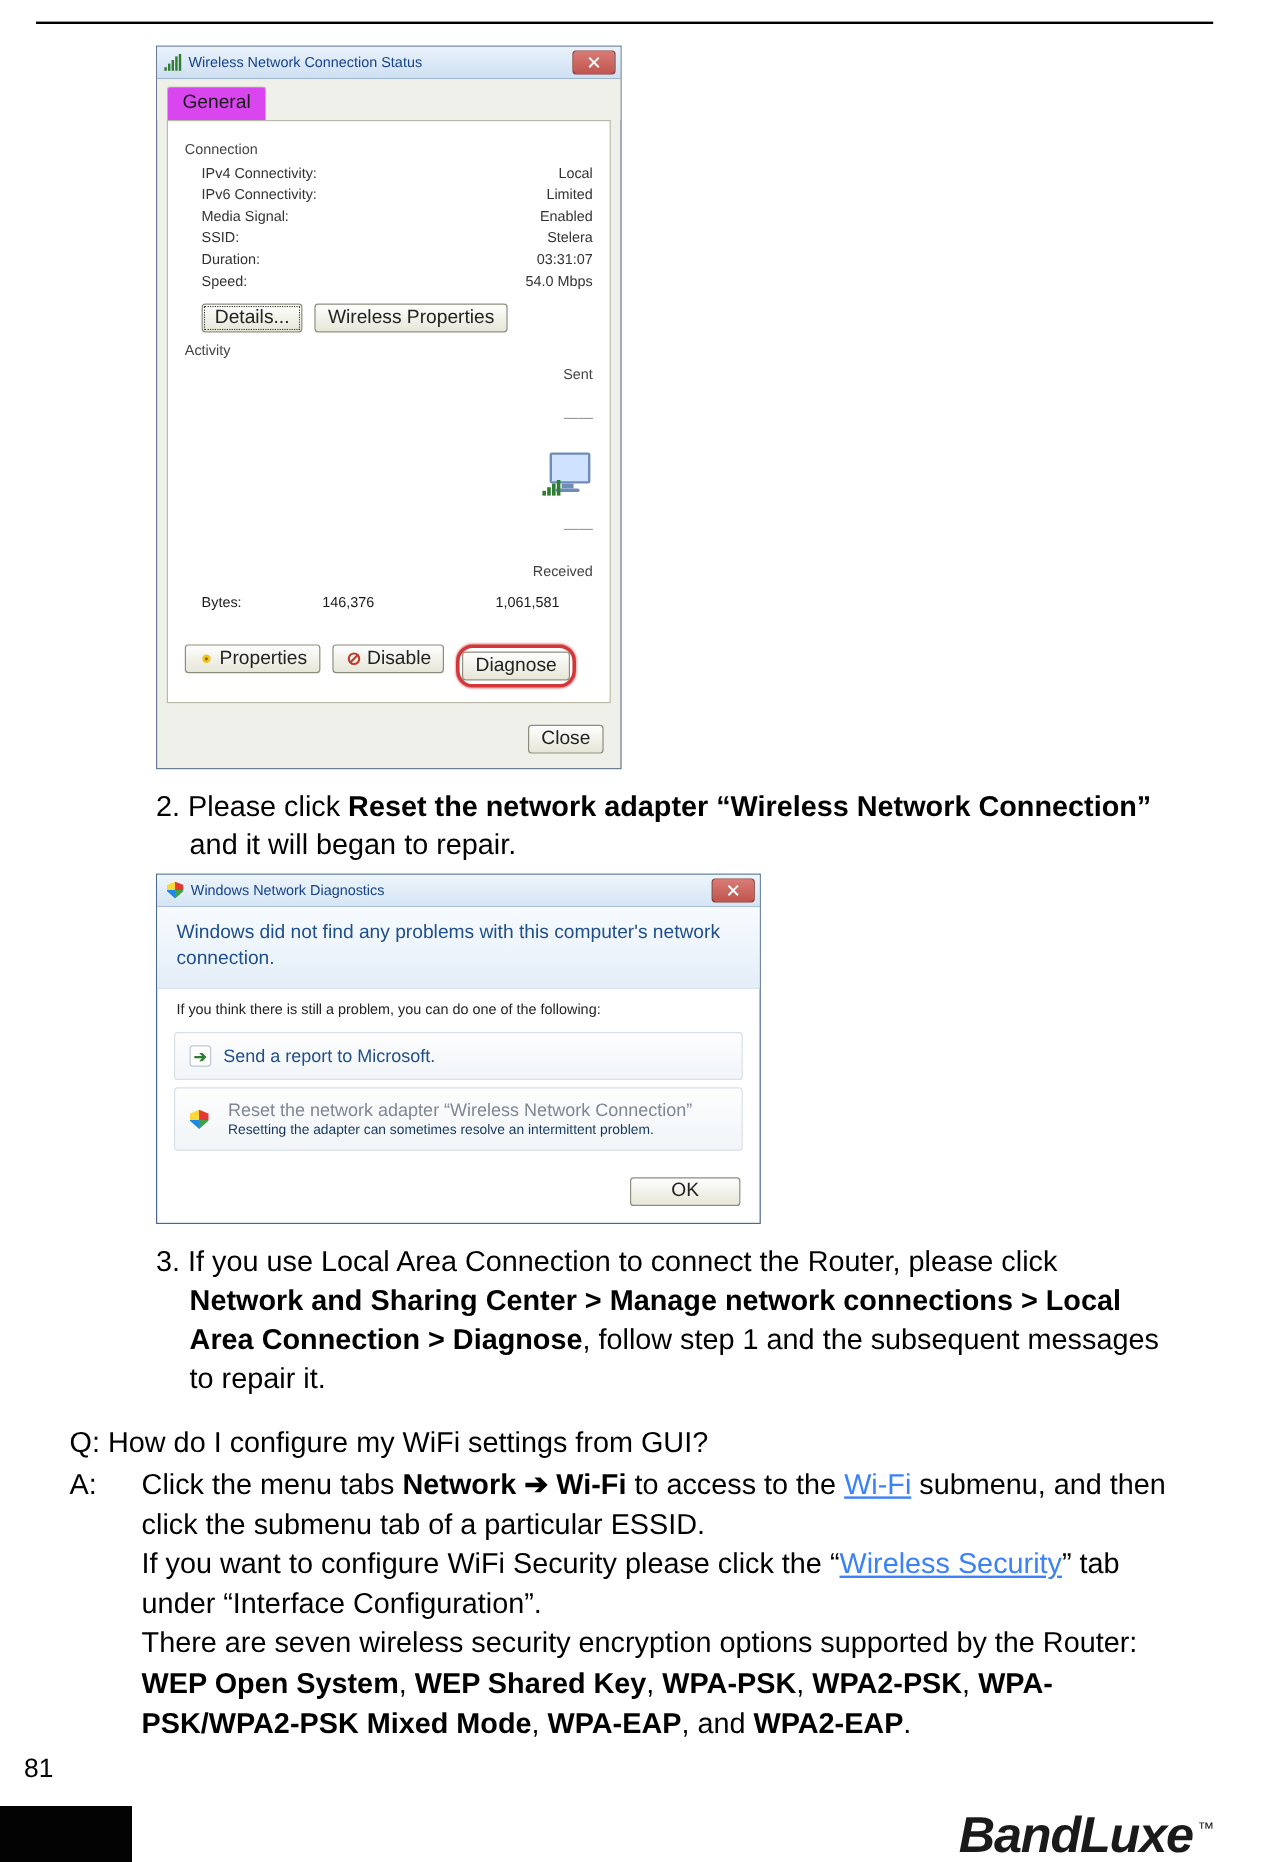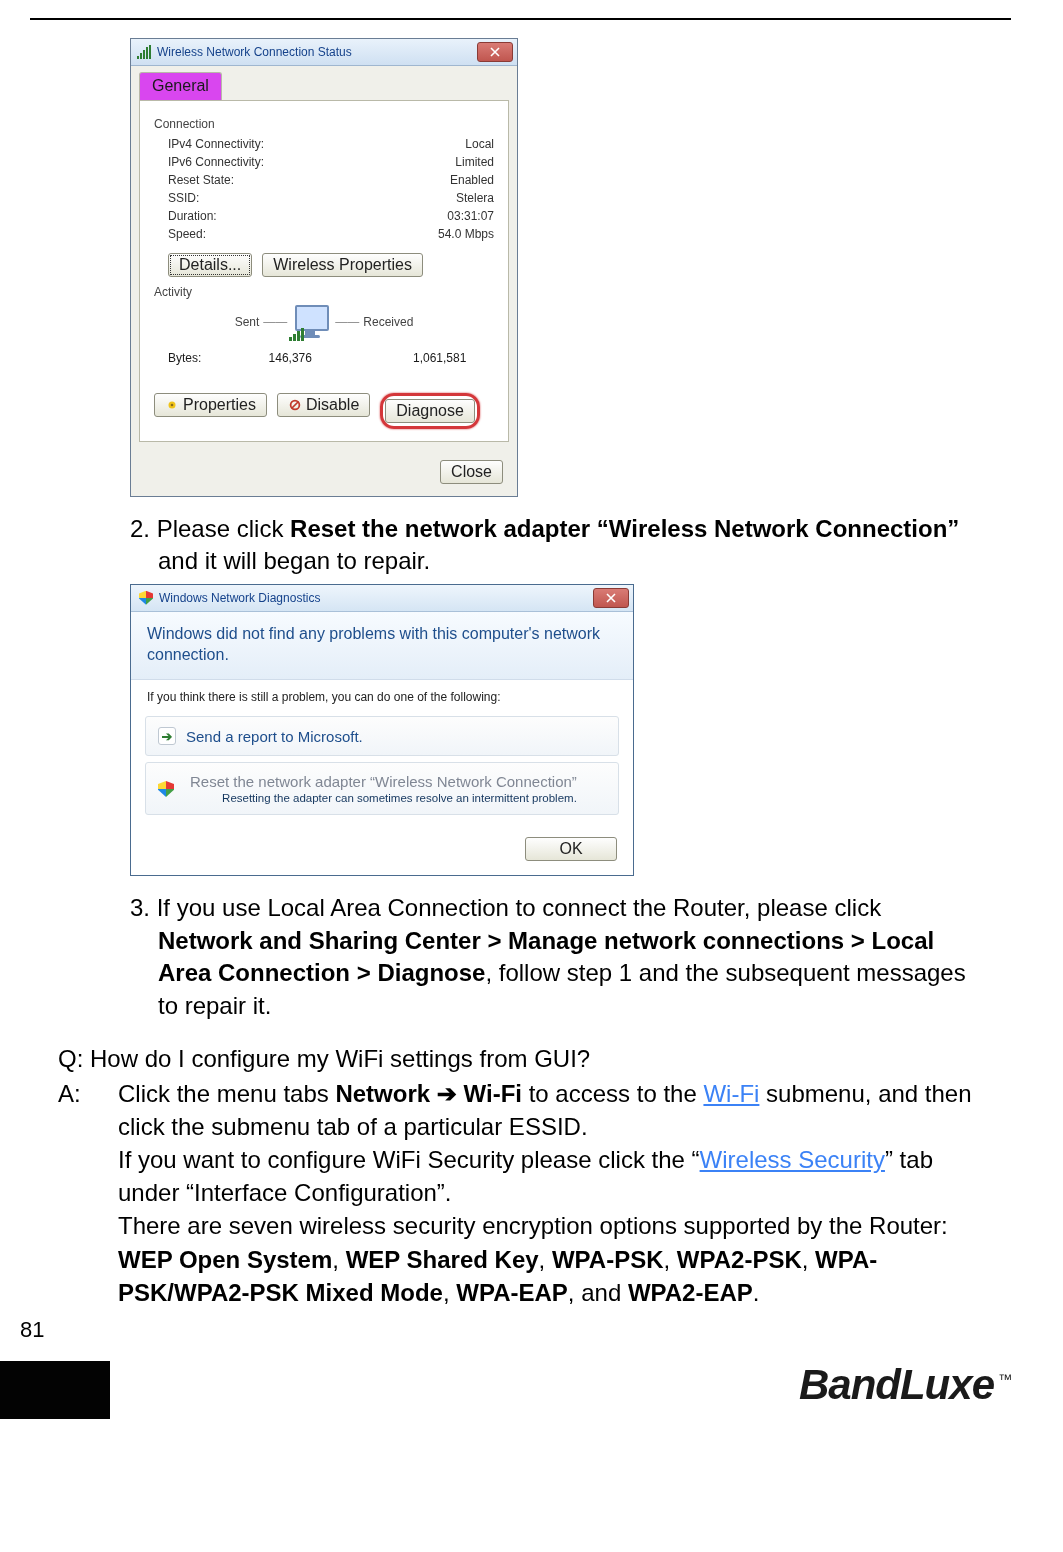--- a/index.html
+++ b/index.html
@@ -82,21 +82,21 @@
   .sig-big span:nth-child(5){height:22px}
   .btn {
     display: inline-flex; align-items:center; justify-content:center;
     height: 22px; padding: 0 10px;
     border: 1px solid #8d8d7d; background: linear-gradient(#fefefe,#e6e6d8);
     border-radius: 3px; font-size: 16px; color: #222;
   }
   .btn.focus { outline: 1px dotted #333; outline-offset: -3px; }
   .row-btns { display:flex; gap:10px; margin: 10px 0 6px 14px; }
   .activity { margin-top:8px; }
-  .activity-vis { display:flex; align-items:center; justify-content:center; gap:4px; margin:6px 0 10px;}
+  .activity-vis { display:flex; align-items:flex-end; justify-content:center; gap:22px; margin:6px 0 10px;flex-direction:column;}
   .pc-icon { width:40px; height:34px; position:relative; }
   .pc-icon .mon{width:30px;height:22px;border:2px solid #6f8db8;background:#cfe2ff;position:absolute;top:0;left:4px;border-radius:2px;}
   .pc-icon .stand{width:10px;height:4px;background:#6f8db8;position:absolute;bottom:4px;left:14px;}
   .pc-icon .base{width:20px;height:3px;background:#6f8db8;position:absolute;bottom:1px;left:9px;border-radius:2px;}
   .pc-icon .sig{position:absolute;bottom:-2px;left:-2px;display:flex;gap:1px;align-items:flex-end;}
   .pc-icon .sig span{width:3px;background:#2e7d32;display:inline-block;}
   .pc-icon .sig span:nth-child(1){height:4px}.pc-icon .sig span:nth-child(2){height:7px}
   .pc-icon .sig span:nth-child(3){height:10px}.pc-icon .sig span:nth-child(4){height:13px}
   .activity-label{font-size:12px;color:#444;}
   .bytes-row{display:flex;padding:2px 0 6px 14px;}
@@ -128,21 +128,21 @@
   .shield{width:14px;height:14px;margin-right:6px;position:relative;}
   .shield::before{content:"";position:absolute;inset:0;background:conic-gradient(#e53935 0 25%,#43a047 25% 50%,#1e88e5 50% 75%,#fdd835 75% 100%);clip-path:polygon(50% 0,100% 20%,100% 55%,50% 100%,0 55%,0 20%);}
   .win2 .title2{color:#15428b;font-size:12px;flex:1;}
   .banner{background:linear-gradient(#f7fbff,#e4eef8);padding:12px 16px 14px;border-bottom:1px solid #d0dcea;}
   .banner .bmain{color:#1e4e8c;font-size:16px;line-height:1.3;}
   .hint{padding:10px 16px 6px;font-size:12px;color:#222;}
   .opt{margin:6px 14px;border:1px solid #d8e0e8;background:linear-gradient(#fdfdfd,#f1f5f9);border-radius:3px;padding:10px 12px;display:flex;align-items:center;gap:10px;}
   .opt.disabled .opt-title{color:#808794;}
   .opt .arrow{width:16px;height:16px;border-radius:3px;background:#fff;border:1px solid #bfc8d2;display:flex;align-items:center;justify-content:center;color:#2e7d32;font-weight:700;}
   .opt .shield2{width:16px;height:16px;}
-  .opt-body{display:flex;flex-direction:column;text-align:right;}
+  .opt-body{display:flex;flex-direction:column;}
   .opt-title{color:#1e4e8c;font-size:15px;}
   .opt-sub{color:#14365e;font-size:11.5px;margin-top:2px;}
   .win2 .footer2{display:flex;justify-content:flex-end;padding:16px 16px 14px;}
   
   .qa { font-size: 24px; line-height:1.38; margin-top:20px; margin-left:-72px; }
   .qa .q { margin-bottom:2px; }
   .qa .a { display:flex; }
   .qa .a .tag { width:60px; }
   .qa .a .txt { flex:1; }
   .link { color:#3b82f6; text-decoration: underline; }
@@ -187,21 +187,21 @@
         <div class="group-label">Connection</div>
         <div class="kv-row">
             <span class="k">IPv4 Connectivity:</span>
             <span class="v">Local</span>
           </div>
         <div class="kv-row">
             <span class="k">IPv6 Connectivity:</span>
             <span class="v">Limited</span>
           </div>
         <div class="kv-row">
-            <span class="k">Reset State:</span>
+            <span class="k">Media Signal:</span>
             <span class="v">Enabled</span>
           </div>
         <div class="kv-row">
             <span class="k">SSID:</span>
             <span class="v">Stelera</span>
           </div>
         <div class="kv-row">
             <span class="k">Duration:</span>
             <span class="v">03:31:07</span>
           </div>

